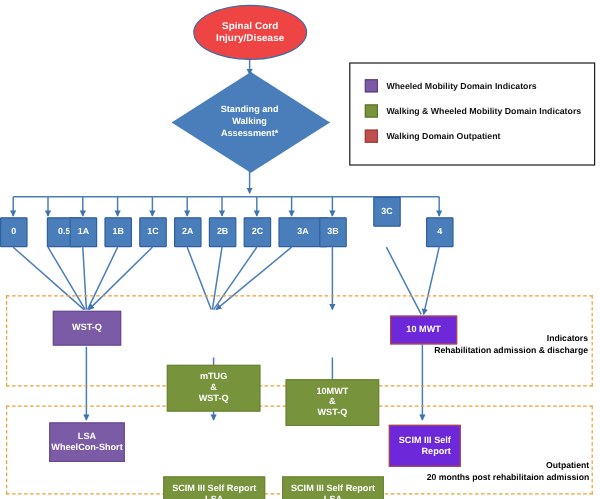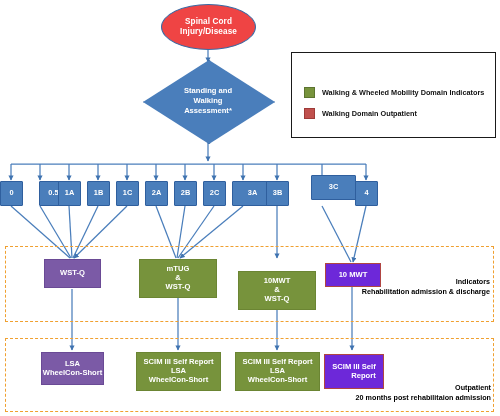--- a/index.html
+++ b/index.html
@@ -25,21 +25,21 @@
                  display:flex;align-items:center;justify-content:center;
                  color:#fff;font-size:7.6px;font-weight:bold;text-align:center;
                  line-height:1.3;}
 
   
   .level{background:#4a7ebb;border:1.1px solid #2f5f9e;font-size:7.4px;
          border-radius:1px;}
 
   
   .purple{background:#7b5aa6;border:1.2px solid #6a4a95;font-size:7.6px;}
-  .green {background:#77933c;border:1.2px solid #6b8533;font-size:7.6px;}
+  .green {background:#77933c;border:1.2px solid #6b8533;font-size:7.6px;margin-top:45px;}
   .red   {background:#6d28d9;border:1.2px solid #b04542;font-size:7.6px;}
 
   
   .phase{position:absolute;box-sizing:border-box;
          border:1.6px dashed #f0a030;background:transparent;}
 
   .phase-label{position:absolute;color:#000;font-weight:bold;font-size:7.2px;
                text-align:right;line-height:1.45;}
 
   
@@ -142,21 +142,21 @@
   </div>
   <div class="node level" style="left:203px;top:181px;width:23px;height:25px;">
     <span>2C</span>
   </div>
   <div class="node level" style="left:232px;top:181px;width:41px;height:25px;">
     <span>3A</span>
   </div>
   <div class="node level" style="left:266px;top:181px;width:23px;height:25px;">
     <span>3B</span>
   </div>
-  <div class="node level" style="left:311px;top:175px;width:45px;height:25px;">
+  <div class="node level" style="left:311px;top:164px;width:23px;height:25px;">
     <span>3C</span>
   </div>
   <div class="node level" style="left:355px;top:181px;width:23px;height:25px;">
     <span>4</span>
   </div>
 
   <div class="phase" style="left:5px;top:246px;width:489px;height:76px;"></div>
   <div class="phase" style="left:5px;top:338px;width:489px;height:74px;"></div>
 
   <div class="node purple" style="left:44px;top:259px;width:57px;height:29px;">
@@ -198,20 +198,24 @@
   <div class="phase-label" style="left:310px;top:277px;width:180px;">
     <div>Indicators</div>
     <div>Rehabilitation admission &amp; discharge</div>
   </div>
   <div class="phase-label" style="left:305px;top:383px;width:186px;">
     <div>Outpatient</div>
     <div>20 months post rehabilitaion  admission</div>
   </div>
 
   <div class="legend" style="left:291px;top:52px;width:205px;height:86px;">
+    <div class="legend-row" style="left:12px;top:13px;">
+      <span class="swatch sw-purple"></span>
+      <span class="legend-text">Wheeled Mobility Domain Indicators</span>
+    </div>
     <div class="legend-row" style="left:12px;top:34px;">
       <span class="swatch sw-green"></span>
       <span class="legend-text">Walking &amp; Wheeled Mobility Domain Indicators</span>
     </div>
     <div class="legend-row" style="left:12px;top:55px;">
       <span class="swatch sw-red"></span>
       <span class="legend-text">Walking Domain Outpatient</span>
     </div>
   </div>
 

